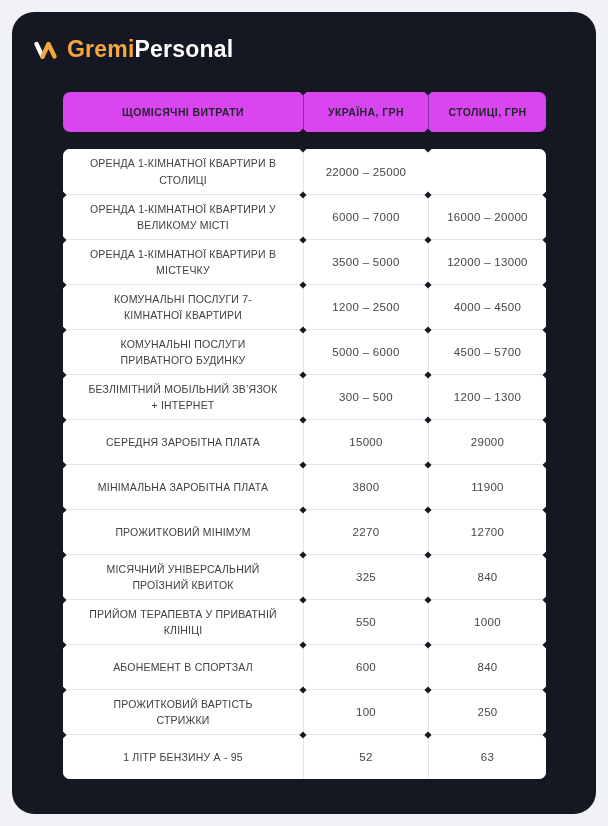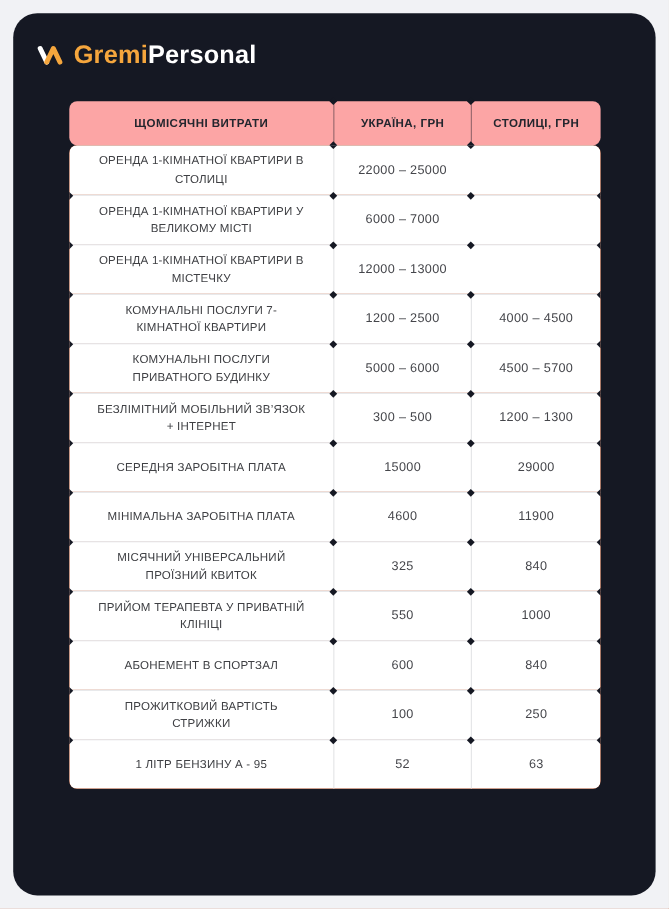--- a/index.html
+++ b/index.html
@@ -18,31 +18,31 @@
     position:absolute; left:20px; top:26px;
     display:flex; align-items:center; gap:7px;
   }
   .logo svg { display:block; }
   .brand { font-size:23px; font-weight:bold; letter-spacing:0.2px; line-height:1; }
   .brand-first  { color:#F5A63D; }
   .brand-second { color:#ffffff; }
   
   .table { position:absolute; left:51px; top:80px; width:483px; }
   .thead {
-    position:relative; height:40px; background:#fca5a5; border-radius:7px;
+    position:relative; height:40px; background:#d946ef; border-radius:7px;
     display:grid; grid-template-columns:240px 125px 118px;
   }
   .hcell {
     display:flex; align-items:center; justify-content:center;
     font-size:10.5px; font-weight:bold; color:#23262e; letter-spacing:0.4px;
     text-align:center;
   }
   .hcell + .hcell { border-left:1px solid rgba(21,24,35,0.45); }
   .tbody {
-    margin-top:0; background:#c2410c; border-radius:7px; overflow:hidden;
+    margin-top:17px; background:#c4b5fd; border-radius:7px; overflow:hidden;
   }
   .trow {
     position:relative; height:45px; background:#ffffff;
     display:grid; grid-template-columns:240px 125px 118px;
   }
   .trow + .trow { border-top:1px solid #e3e4e6; }
   .cell {
     display:flex; align-items:center; justify-content:center;
     text-align:center;
   }
@@ -96,29 +96,35 @@
             <span class="dia" style="left: 365px; top: 0px;"></span>
             <span class="dia" style="left: 483px; top: 0px;"></span>
           </div>
           <div class="trow">
     <div class="cell label">
               <span class="txt">ОРЕНДА 1-КІМНАТНОЇ КВАРТИРИ У ВЕЛИКОМУ МІСТІ</span>
             </div>
     <div class="cell val ua">
               <span class="txt">6000 – 7000</span>
             </div>
+    <div class="cell val pl">
+              <span class="txt">16000 – 20000</span>
+            </div>
   <span class="dia" style="left: 0px; top: 0px;"></span>
             <span class="dia" style="left: 240px; top: 0px;"></span>
             <span class="dia" style="left: 365px; top: 0px;"></span>
             <span class="dia" style="left: 483px; top: 0px;"></span>
           </div>
           <div class="trow">
     <div class="cell label">
               <span class="txt">ОРЕНДА 1-КІМНАТНОЇ КВАРТИРИ В МІСТЕЧКУ</span>
             </div>
+    <div class="cell val ua">
+              <span class="txt">3500 – 5000</span>
+            </div>
     <div class="cell val pl">
               <span class="txt">12000 – 13000</span>
             </div>
   <span class="dia" style="left: 0px; top: 0px;"></span>
             <span class="dia" style="left: 240px; top: 0px;"></span>
             <span class="dia" style="left: 365px; top: 0px;"></span>
             <span class="dia" style="left: 483px; top: 0px;"></span>
           </div>
           <div class="trow">
     <div class="cell label">
@@ -178,24 +184,39 @@
   <span class="dia" style="left: 0px; top: 0px;"></span>
             <span class="dia" style="left: 240px; top: 0px;"></span>
             <span class="dia" style="left: 365px; top: 0px;"></span>
             <span class="dia" style="left: 483px; top: 0px;"></span>
           </div>
           <div class="trow">
     <div class="cell label">
               <span class="txt">МІНІМАЛЬНА ЗАРОБІТНА ПЛАТА</span>
             </div>
     <div class="cell val ua">
-              <span class="txt">4600</span>
+              <span class="txt">3800</span>
             </div>
     <div class="cell val pl">
               <span class="txt">11900</span>
+            </div>
+  <span class="dia" style="left: 0px; top: 0px;"></span>
+            <span class="dia" style="left: 240px; top: 0px;"></span>
+            <span class="dia" style="left: 365px; top: 0px;"></span>
+            <span class="dia" style="left: 483px; top: 0px;"></span>
+          </div>
+          <div class="trow">
+    <div class="cell label">
+              <span class="txt">ПРОЖИТКОВИЙ МІНІМУМ</span>
+            </div>
+    <div class="cell val ua">
+              <span class="txt">2270</span>
+            </div>
+    <div class="cell val pl">
+              <span class="txt">12700</span>
             </div>
   <span class="dia" style="left: 0px; top: 0px;"></span>
             <span class="dia" style="left: 240px; top: 0px;"></span>
             <span class="dia" style="left: 365px; top: 0px;"></span>
             <span class="dia" style="left: 483px; top: 0px;"></span>
           </div>
           <div class="trow">
     <div class="cell label">
               <span class="txt">МІСЯЧНИЙ УНІВЕРСАЛЬНИЙ ПРОЇЗНИЙ КВИТОК</span>
             </div>

